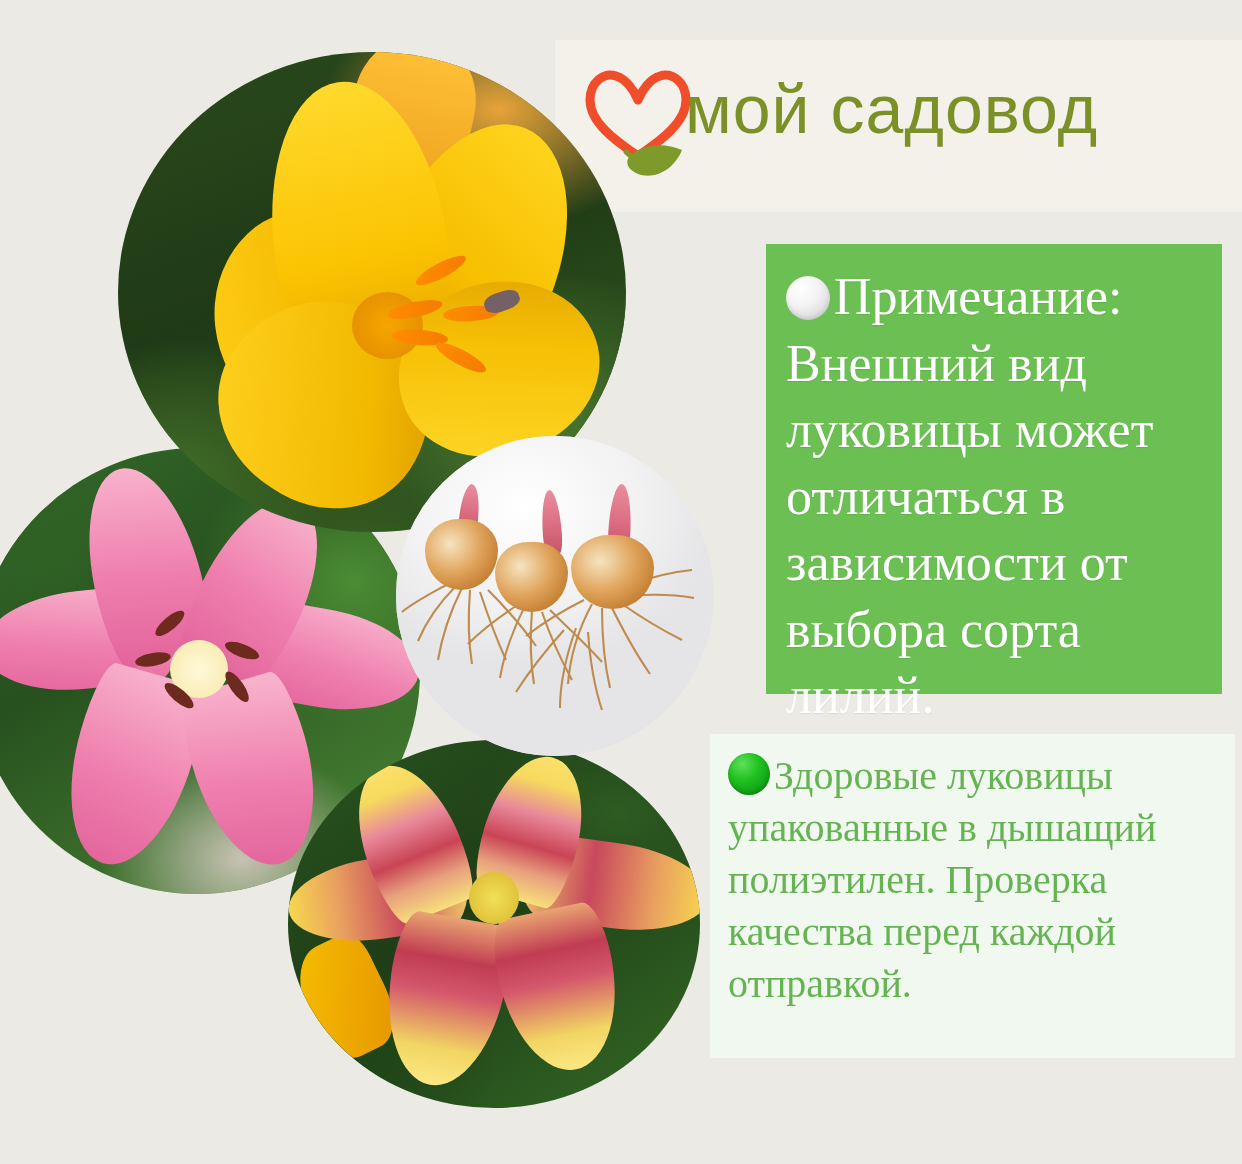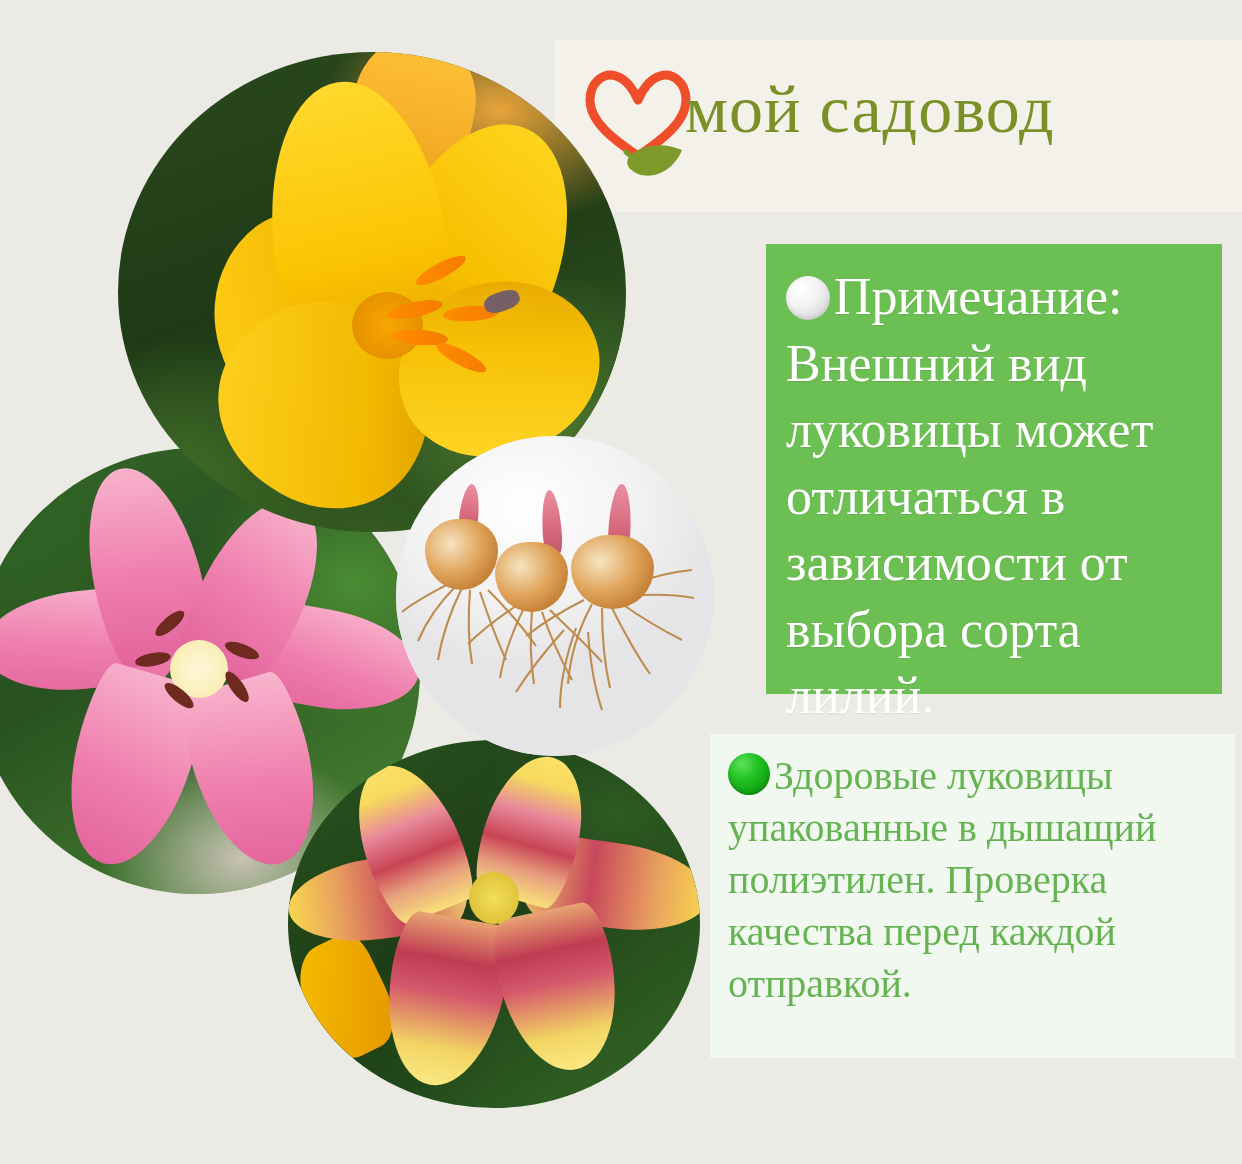--- a/index.html
+++ b/index.html
@@ -36,21 +36,21 @@
     top: 20px;
     width: 120px;
     height: 130px;
   }
   #logo-mark svg { display: block; width: 120px; height: 130px; }
   #logo-text {
     position: absolute;
     left: 130px;
     top: 30px;
     width: 545px;
-    font-family: Liberation Serif, serif;
+    font-family: Liberation Sans, sans-serif;
     font-size: 68px;
     font-weight: 400;
     letter-spacing: 1px;
     color: #7B9128;
     white-space: nowrap;
     line-height: 1.15;
   }
 
   
   .photo-circle {

